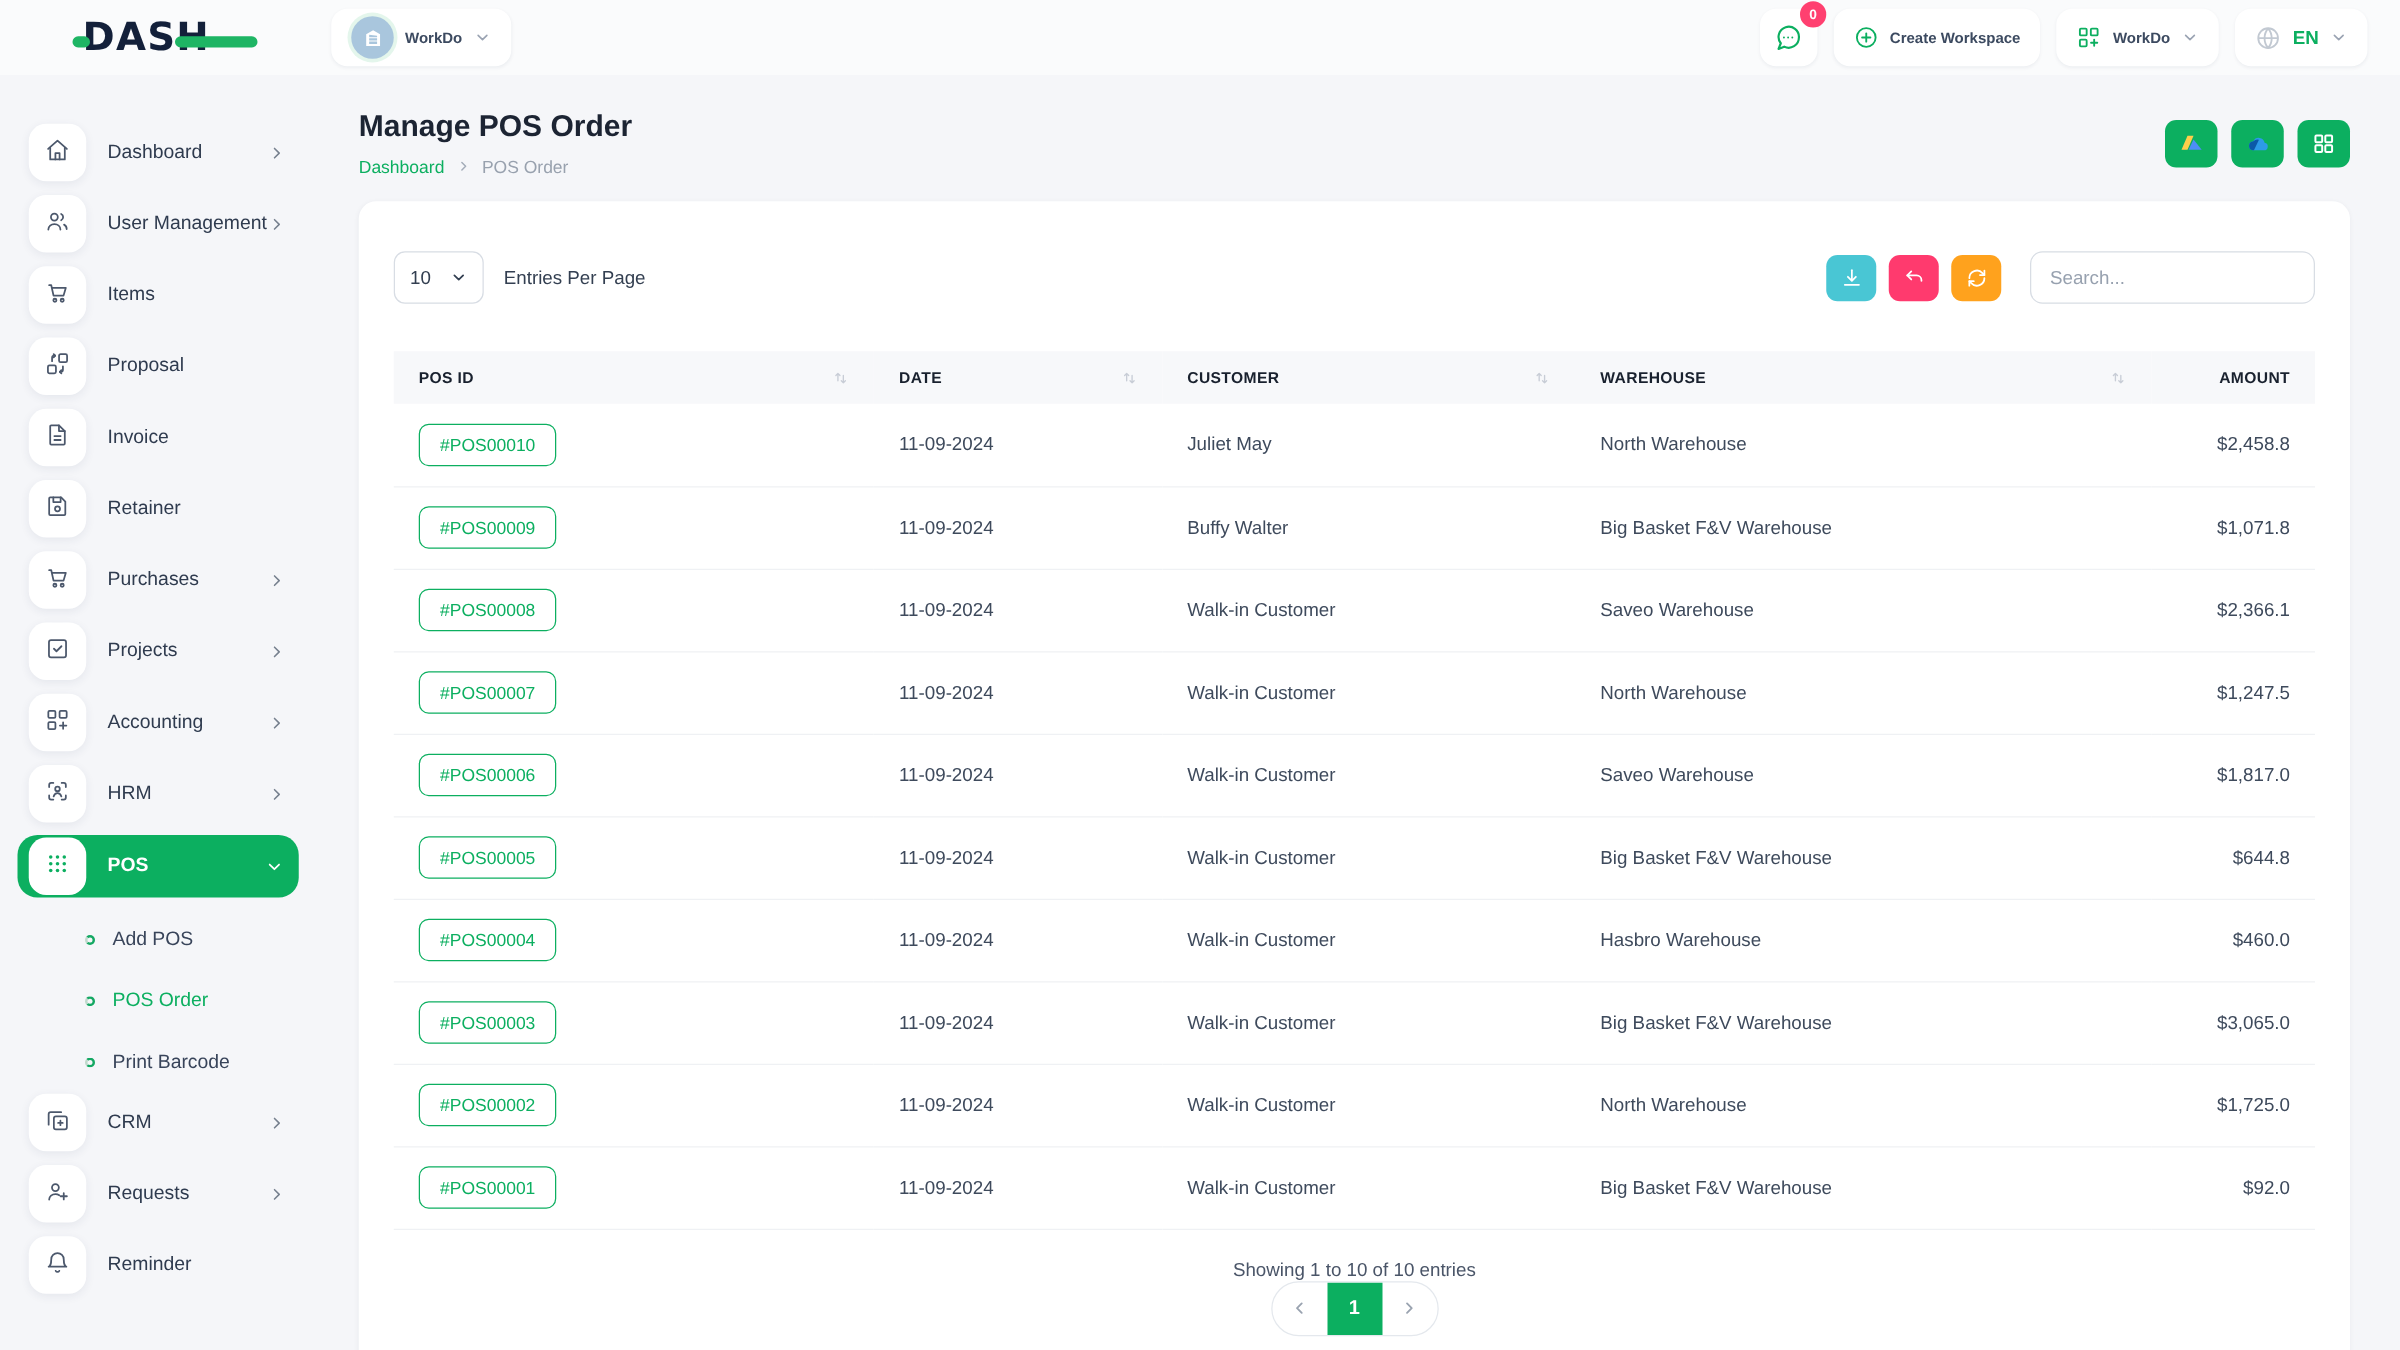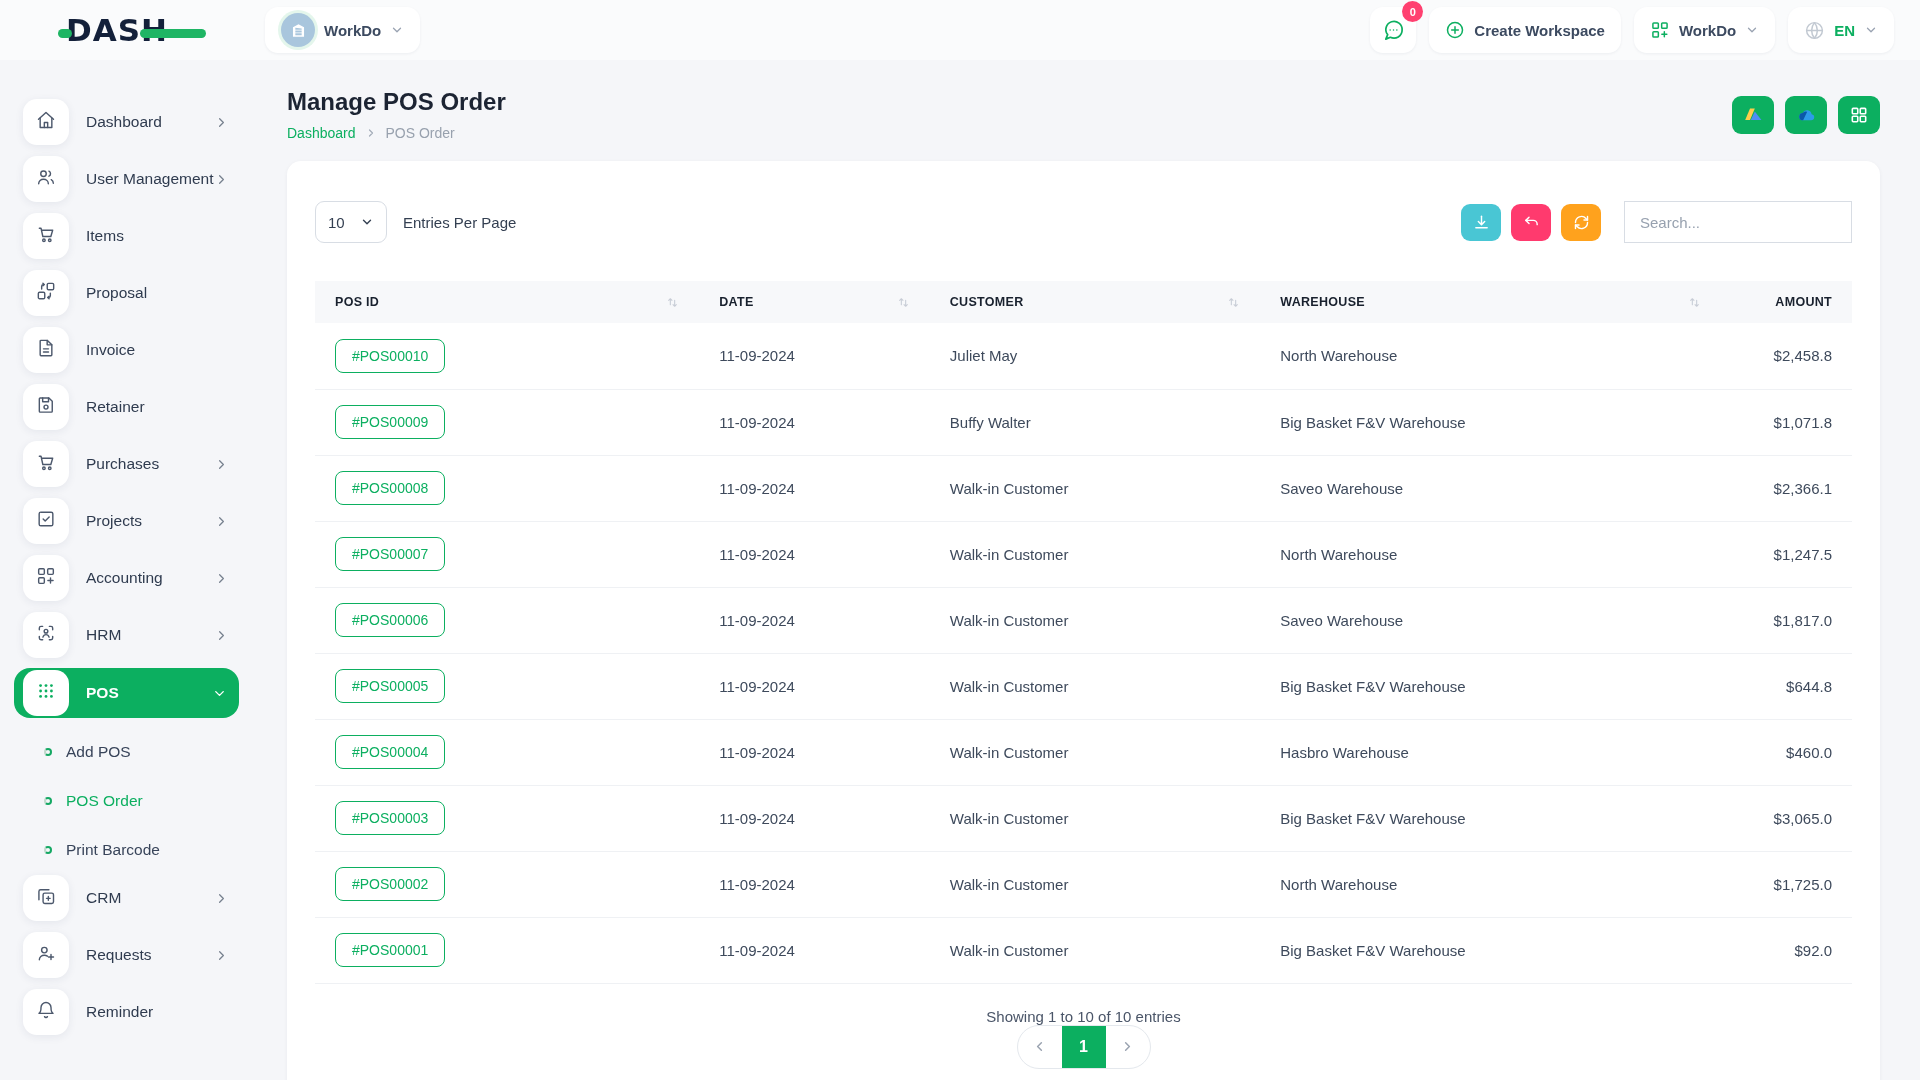--- a/index.html
+++ b/index.html
@@ -10,39 +10,39 @@
   }
   
   .topbar { height:60px; display:flex; align-items:center; background:#FAFBFC; padding-right:26px; }
   .topbar-left { width:265px; flex-shrink:0; padding-left:66px; }
   .logo { position:relative; display:inline-flex; align-items:center; cursor:pointer; }
   .logo-text { font-size:31px; font-weight:900; letter-spacing:1px; color:#13203A; font-family:"DejaVu Sans", sans-serif; }
   .logo-bar { position:absolute; right:-38px; top:17px; width:66px; height:9px; border-radius:5px; background:#1EB564; }
   .logo-dot { position:absolute; left:-8px; top:17px; width:14px; height:9px; border-radius:5px; background:#1EB564; }
   .pill { display:flex; align-items:center; gap:9px; background:#FFFFFF; border-radius:13px; height:46px; padding:0 16px; box-shadow:0 1px 3px rgba(20,35,60,.06); cursor:pointer; }
   .ws-avatar { width:34px; height:34px; border-radius:50%; background:#A9C6DD; display:flex; align-items:center; justify-content:center; box-shadow:0 0 0 3px rgba(30,181,100,.12); }
-  .pill-label { font-size:15px; font-weight:600; color:#3C4A60; }
+  .pill-label { font-size:12px; font-weight:600; color:#3C4A60; }
   .topbar-spacer { flex:1; }
   .topbar-right { display:flex; align-items:center; gap:13px; }
   .icon-btn { position:relative; width:46px; height:46px; border-radius:13px; background:#fff; display:flex; align-items:center; justify-content:center; box-shadow:0 1px 3px rgba(20,35,60,.06); cursor:pointer; }
   .badge { position:absolute; top:-6px; right:-7px; min-width:21px; height:21px; border-radius:50%; background:#FF4070; color:#fff; font-size:11px; font-weight:700; display:flex; align-items:center; justify-content:center; }
   .lang-label { color:#0CAF60; font-weight:700; font-size:15px; }
   .chev { display:flex; color:#9AA3B2; }
   
   .app { display:flex; height:1020px; }
   .sidebar { width:265px; flex-shrink:0; padding-top:38px; overflow:hidden; }
   .nav-item { display:flex; align-items:center; height:48px; margin:0 24px 9px 14px; padding:0 12px 0 9px; cursor:pointer; border-radius:16px; }
   .nav-icon-box { width:46px; height:46px; border-radius:14px; background:#fff; box-shadow:0 2px 8px rgba(35,55,85,.08); display:flex; align-items:center; justify-content:center; color:#4C586C; flex-shrink:0; }
   .nav-label { margin-left:17px; font-size:15.5px; font-weight:500; color:#2F3B4F; }
   .nav-chev { margin-left:auto; color:#77818F; display:flex; }
   .nav-item.active { background:#0CAF60; height:50px; margin-right:26px; }
   .nav-item.active .nav-icon-box { box-shadow:none; color:#0CAF60; }
   .nav-item.active .nav-label { color:#fff; font-weight:700; }
   .nav-item.active .nav-chev { color:#fff; }
-  .sub-item { display:flex; align-items:center; height:49px; margin:0 40px 0 0; padding-left:44px; cursor:pointer; }
+  .sub-item { display:flex; align-items:center; height:49px; margin:0 40px 0 0; padding-left:68px; cursor:pointer; }
   .sub-bullet { width:8px; height:8px; border-radius:50%; border:2px solid #14A863; border-left-color:#BFD9CC; flex-shrink:0; }
   .sub-label { margin-left:14px; font-size:15.5px; color:#38445A; }
   .sub-item.active .sub-label { color:#0CAF60; }
   .sub-chev { margin-left:auto; color:#77818F; display:flex; }
   
   .main { flex:1; padding:28px 40px 0 22px; overflow:hidden; }
   .page-head { display:flex; align-items:flex-start; justify-content:space-between; }
   .page-title { font-size:24px; font-weight:700; color:#1C2433; }
   .breadcrumb { display:flex; align-items:center; gap:9px; margin-top:9px; font-size:14px; }
   .bc-home { color:#0CAF60; cursor:pointer; }
@@ -53,21 +53,21 @@
   
   .card { background:#fff; border-radius:14px; margin-top:20px; padding:40px 28px 0 28px; height:940px; box-shadow:0 1px 4px rgba(20,35,60,.05); }
   .toolbar { display:flex; align-items:center; }
   .entries-select { display:flex; align-items:center; justify-content:space-between; width:72px; height:42px; border:1px solid #D8DDE4; border-radius:9px; padding:0 12px; font-size:15px; color:#333F51; cursor:pointer; background:#fff; }
   .entries-label { margin-left:16px; font-size:15px; color:#333F51; }
   .toolbar-spacer { flex:1; }
   .sq-btn { width:40px; height:37px; border-radius:9px; display:flex; align-items:center; justify-content:center; color:#fff; cursor:pointer; margin-left:10px; }
   .sq-cyan { background:#49C6D4; }
   .sq-pink { background:#FF3A6E; }
   .sq-orange { background:#FFA21D; }
-  .search-input { margin-left:23px; width:228px; height:42px; border:1px solid #D8DDE4; border-radius:0; padding:0 15px; font-size:15px; color:#701a75; outline:none; font-family:"Liberation Sans","DejaVu Sans",sans-serif; }
+  .search-input { margin-left:23px; width:228px; height:42px; border:1px solid #D8DDE4; border-radius:10px; padding:0 15px; font-size:15px; color:#701a75; outline:none; font-family:"Liberation Sans","DejaVu Sans",sans-serif; }
   .search-input::placeholder { color:#97A1AF; }
   
   table { width:100%; border-collapse:collapse; table-layout:fixed; margin-top:38px; }
   col.c1{width:25%} col.c2{width:15%} col.c3{width:21.5%} col.c4{width:30%} col.c5{width:8.5%}
   thead th { background:#F7F8FA; height:42px; padding:0 20px; text-align:left; font-size:12.5px; font-weight:700; color:#19212E; letter-spacing:.3px; }
   th .th-inner { display:flex; align-items:center; justify-content:space-between; }
   th.right, td.right { text-align:right; }
   .sort-ic { color:#C8CDD6; display:flex; }
   tbody td { height:66px; padding:0 20px; border-bottom:1px solid #EFF1F4; font-size:15px; color:#3E4A5C; vertical-align:middle; }
   .pos-badge { display:inline-block; padding:8px 16px; border:1px solid #0CAF60; border-radius:8px; color:#0CAF60; font-size:14px; background:#fff; cursor:pointer; }

